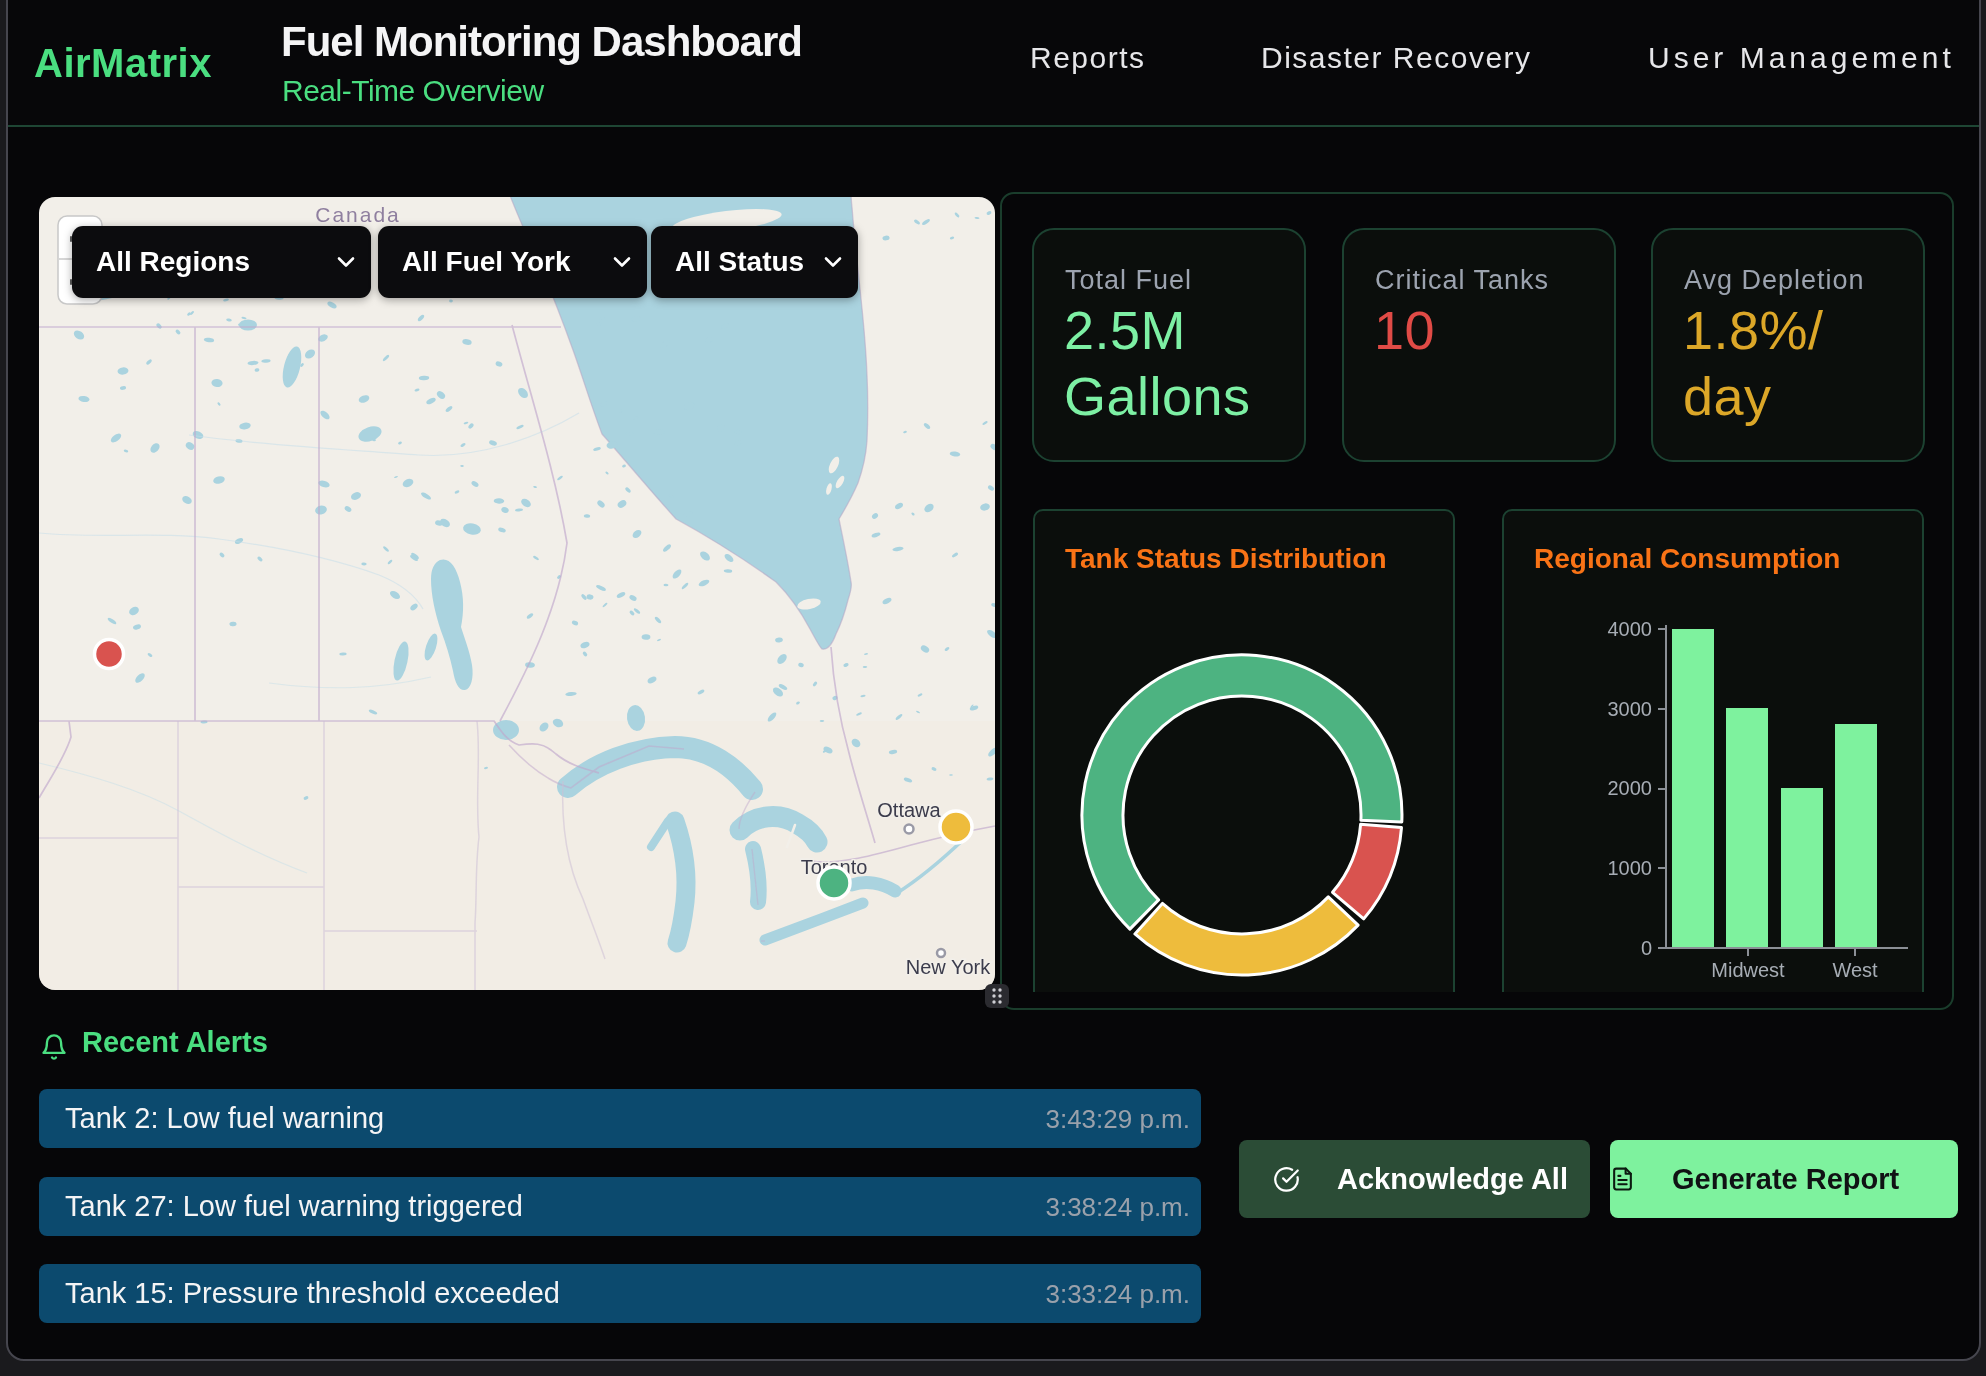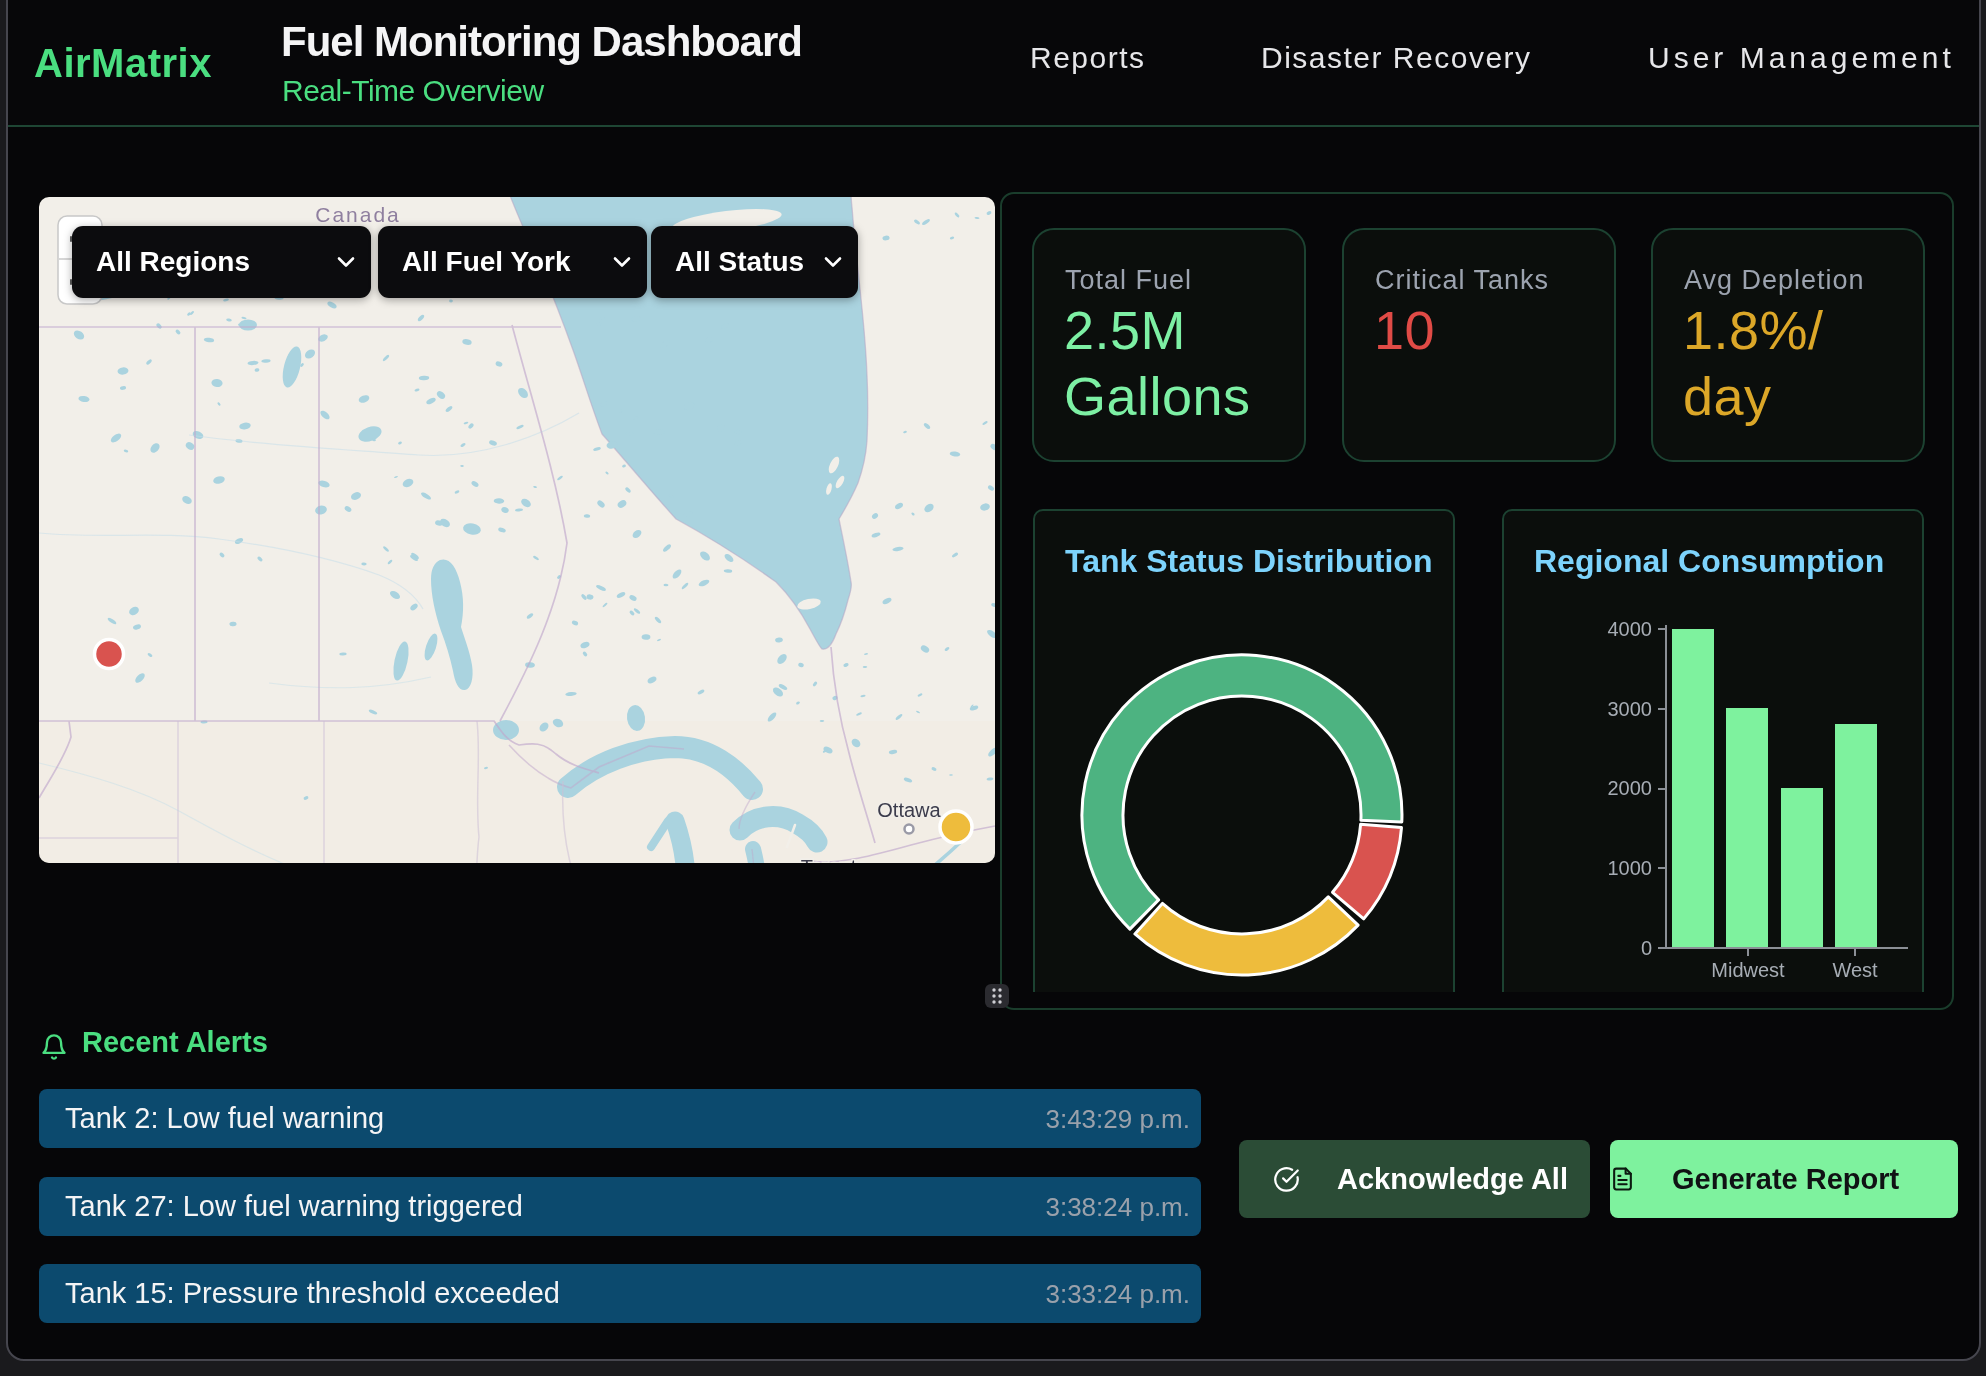--- a/index.html
+++ b/index.html
@@ -5,35 +5,35 @@
   font-family:"Liberation Sans",sans-serif; }
 #app { position:absolute; left:6px; top:-20px; width:1975px; height:1381px;
   background:#060608; border:2px solid #46464e; border-radius:18px; overflow:hidden; }
 .abs { position:absolute; }
 #hdr { position:absolute; left:0; top:0; width:100%; height:145px;
   border-bottom:2px solid #1e4634; background:#070709; }
 #brand { position:absolute; left:26px; top:61px; font-size:40px; font-weight:bold; color:#4ade80; line-height:1; letter-spacing:0.5px; }
 #title { position:absolute; left:273px; top:39px; font-size:42px; font-weight:bold; color:#f4f4f5; line-height:1; letter-spacing:-1px; }
 #subtitle { position:absolute; left:274px; top:94px; font-size:30px; color:#4ade80; line-height:1; letter-spacing:-0.5px; }
 .nav { position:absolute; top:61px; font-size:30px; color:#e6e6e9; line-height:1; letter-spacing:1.5px; }
-#map { position:absolute; left:31px; top:215px; width:956px; height:666px; border-radius:10px; overflow:hidden; }
+#map { position:absolute; left:31px; top:215px; width:956px; height:793px; border-radius:16px; overflow:hidden; }
 .dd { position:absolute; top:29px; height:72px; background:#0c0c0e; border-radius:11px;
   display:flex; align-items:center; justify-content:space-between; padding:0 16px 0 24px;
   box-shadow:0 2px 8px rgba(0,0,0,0.35); }
 .dd span { color:#ffffff; font-size:28px; font-weight:bold; }
 #panel { position:absolute; left:992px; top:210px; width:954px; height:818px;
   border:2px solid #1a3d2c; border-radius:14px; }
 .stat { position:absolute; top:34px; width:274px; height:234px; background:#0b0e0c;
   border:2px solid #1c4231; border-radius:22px; }
 .stat .lbl { position:absolute; left:31px; top:37px; font-size:27px; color:#9ca3af; line-height:1; letter-spacing:1px; }
 .stat .val { position:absolute; left:30px; top:67px; font-size:54px; font-weight:normal; line-height:66px; width:225px; letter-spacing:0.5px; }
 .chartwrap { position:absolute; left:0; top:315px; width:952px; height:483px; overflow:hidden; }
 .chartcard { position:absolute; top:0; width:422px; height:520px; background:#0b0e0c;
   border:2px solid #1c4231; border-radius:10px; }
-.chartcard h3 { position:absolute; left:30px; top:32px; font-size:32px; font-weight:bold; color:#7dd3fc; line-height:1.15; }
+.chartcard h3 { position:absolute; left:30px; top:32px; font-size:28px; font-weight:bold; color:#f97316; line-height:1.15; }
 #alerts-head { position:absolute; left:74px; top:1046px; font-size:29px; font-weight:bold; color:#4ade80; line-height:1; }
 .arow { position:absolute; left:31px; width:1162px; height:59px; background:#0c4a6e; border-radius:8px;text-align:right; }
 .arow .t { position:absolute; left:26px; top:15px; font-size:29px; color:#f4f4f5; line-height:1; }
 .arow .ts { position:absolute; right:11px; top:17px; font-size:26px; color:#9aa1ab; line-height:1; }
 .btn { position:absolute; top:1158px; height:78px; border-radius:8px; display:flex;
   align-items:center; font-size:29px; font-weight:bold; }
 </style></head>
 <body>
 <div id="app">
   <div id="hdr">

